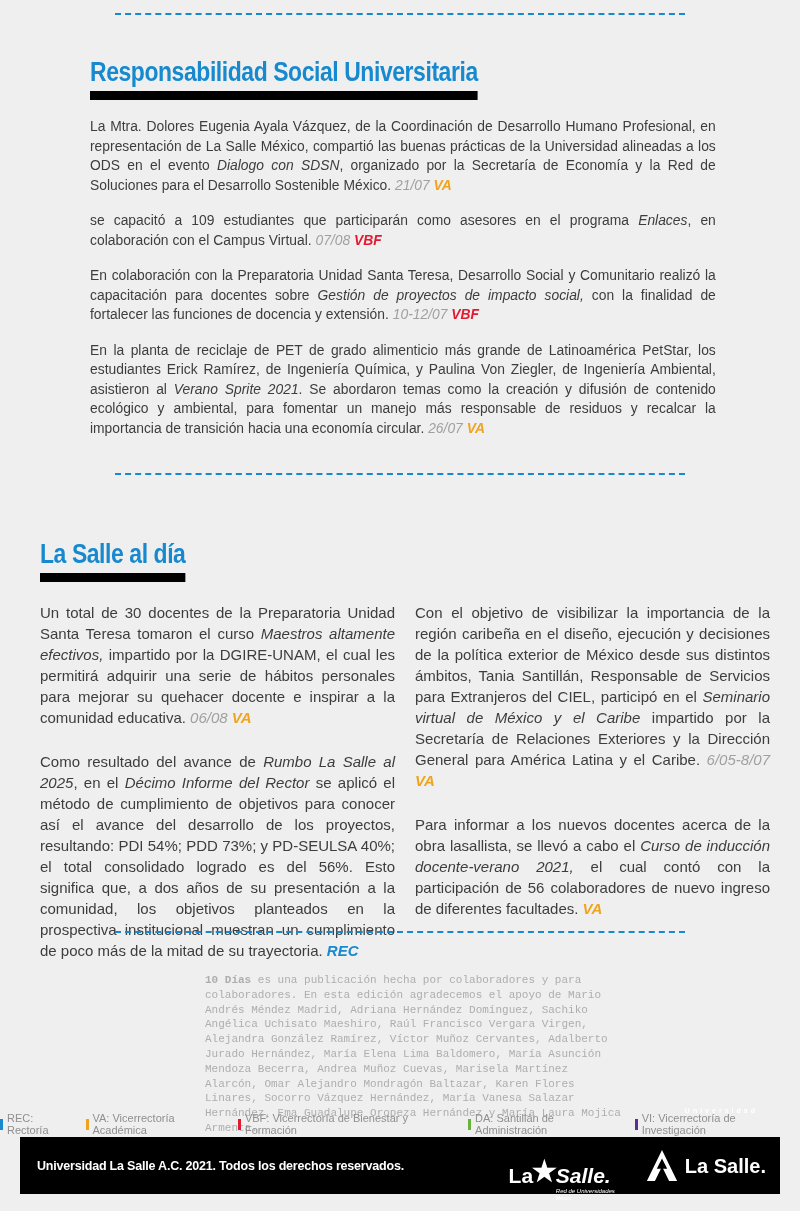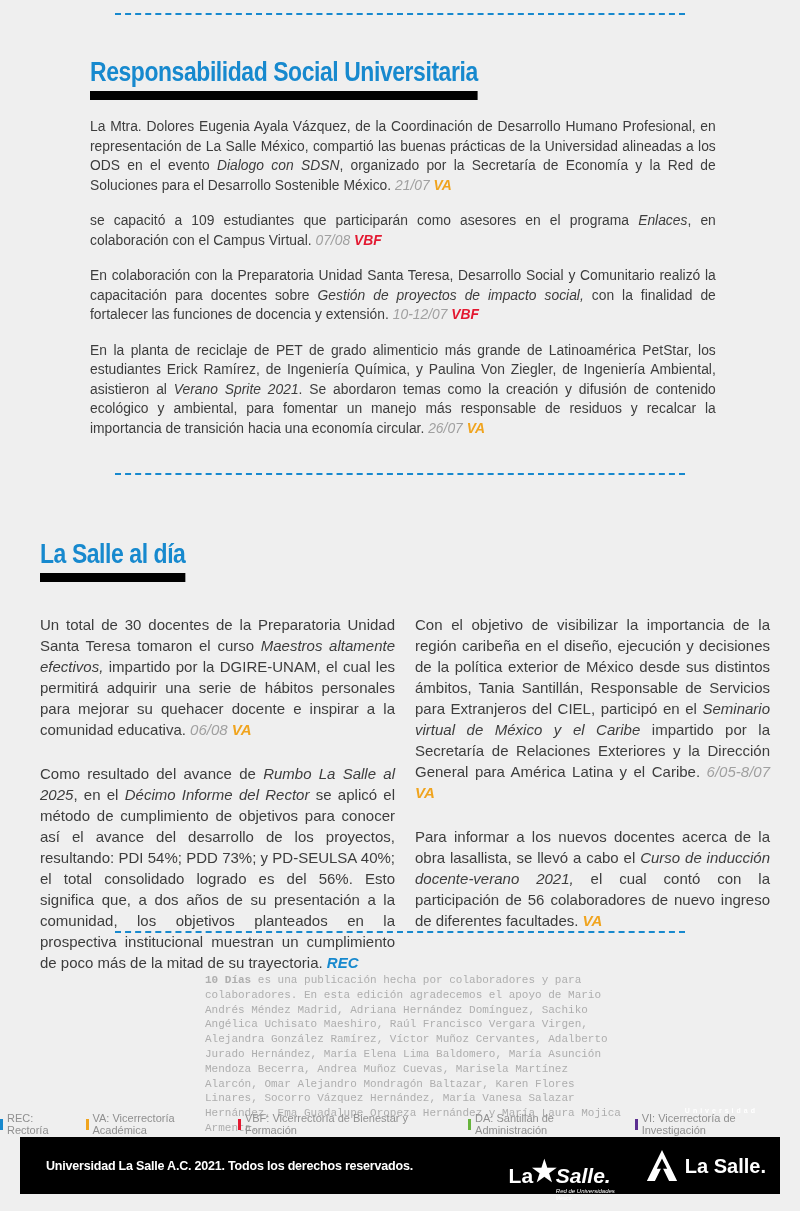--- a/index.html
+++ b/index.html
@@ -33,21 +33,21 @@
     width:700px; transform:scaleX(0.894); transform-origin:left top;
     margin-top:16px;
   }
   .rsu-body .para {
     margin:0 0 16px 0; font-size:15.5px; line-height:19.5px;
     color:#3d3d3d; text-align:justify;
   }
 
   
   .daily { position:absolute; top:540px; left:40px; width:730px; }
-  .daily .columns { display:flex; gap:20px; margin-top:32px; }
+  .daily .columns { display:flex; gap:20px; margin-top:20px; }
   .daily .col { width:355px; }
   .daily .para {
     margin:0 0 23px 0; font-size:15px; line-height:21px;
     color:#3d3d3d; text-align:justify;
   }
 
   .it { font-style:italic; }
   .bd { font-weight:bold; }
   .date { font-style:italic; }
   .tag { font-style:italic; font-weight:bold; }
@@ -66,21 +66,21 @@
   .legend-item { display:flex; align-items:center; gap:4px; }
   .legend-bar { display:inline-block; width:3px; height:11px; }
   .legend-text { font-size:11px; color:#8f8f8f; }
 
   
   .footer {
     position:absolute; top:1137px; left:20px; width:760px; height:57px;
     background:#000; display:flex; align-items:center;
   }
   .copyright {
-    margin-left:26px; color:#fff; font-size:12.5px; font-weight:bold; letter-spacing:-0.2px;
+    margin-left:17px; color:#fff; font-size:12.5px; font-weight:bold; letter-spacing:-0.2px;
   }
   .logos { margin-left:auto; margin-right:14px; display:flex; align-items:center; }
 
   .logo1 { display:flex; align-items:flex-start; color:#fff;margin-top:28px; }
   .logo1 .la { font-size:21px; font-weight:bold; line-height:1; margin-top:7px; }
   .logo1 .star { font-size:32px; line-height:0.85; margin:0 -3px; }
   .logo1 .right { display:flex; flex-direction:column; margin-top:7px;font-style:italic; }
   .logo1 .salle { font-size:21px; font-weight:bold; line-height:1; }
   .logo1 .sub1 { font-size:6px; margin-top:2px; }
   .logo1 .sub2 { font-size:5px; margin-top:1px; }

